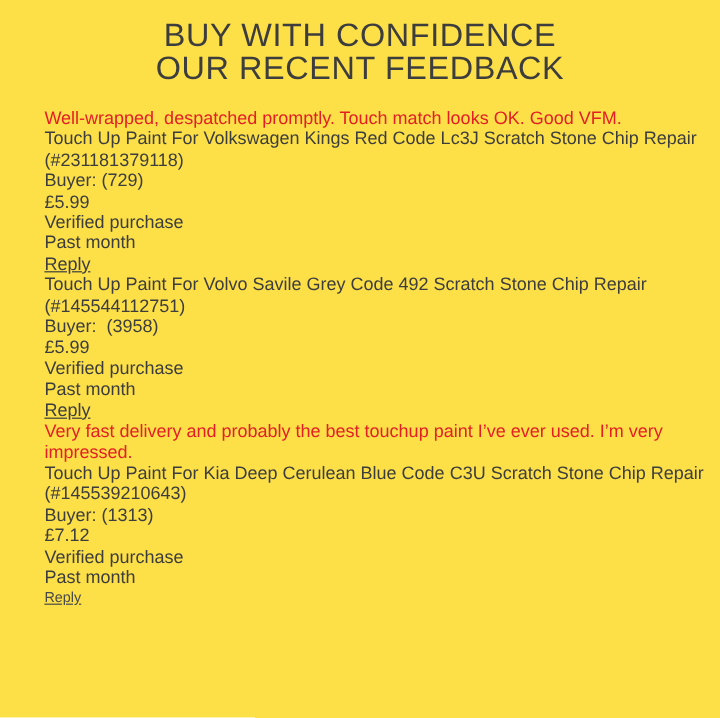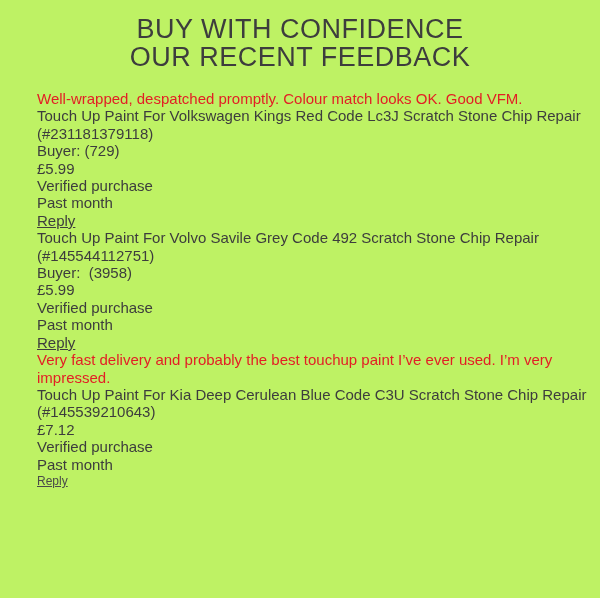--- a/index.html
+++ b/index.html
@@ -4,21 +4,21 @@
 <style>
   html, body {
     margin: 0;
     padding: 0;
     background: #ffffff;
   }
   .page {
     position: relative;
     width: 600px;
     height: 598px;
-    background: #bef264;
+    background: #fde047;
     overflow: hidden;
     font-family: "Liberation Sans", sans-serif;
   }
   .page-title {
     margin: 0;
     padding-top: 16px;
     text-align: center;
     color: #3d3d3d;
     font-size: 27px;
     font-weight: 400;
@@ -56,41 +56,42 @@
 <div class="page">
 
   <h1 class="page-title">
     <div>BUY WITH CONFIDENCE</div>
     <div>OUR RECENT FEEDBACK</div>
   </h1>
 
   <div class="feedback-list">
 
     <div class="feedback-block">
-      <div class="line comment">Well-wrapped, despatched promptly. Colour match looks OK. Good VFM.</div>
+      <div class="line comment">Well-wrapped, despatched promptly. Touch match looks OK. Good VFM.</div>
       <div class="line">Touch Up Paint For Volkswagen Kings Red Code Lc3J Scratch Stone Chip Repair (#231181379118)</div>
       <div class="line">Buyer: (729)</div>
       <div class="line">£5.99</div>
       <div class="line">Verified purchase</div>
       <div class="line">Past month</div>
       <div class="line reply">Reply</div>
     </div>
 
     <div class="feedback-block">
       <div class="line">Touch Up Paint For Volvo Savile Grey Code 492 Scratch Stone Chip Repair (#145544112751)</div>
       <div class="line">Buyer:  (3958)</div>
       <div class="line">£5.99</div>
       <div class="line">Verified purchase</div>
       <div class="line">Past month</div>
       <div class="line reply">Reply</div>
     </div>
 
     <div class="feedback-block">
       <div class="line comment">Very fast delivery and probably the best touchup paint I’ve ever used. I’m very impressed.</div>
       <div class="line">Touch Up Paint For Kia Deep Cerulean Blue Code C3U Scratch Stone Chip Repair (#145539210643)</div>
+      <div class="line">Buyer: (1313)</div>
       <div class="line">£7.12</div>
       <div class="line">Verified purchase</div>
       <div class="line">Past month</div>
       <div class="line reply reply-small">Reply</div>
     </div>
 
   </div>
 </div>
 
 </body></html>

